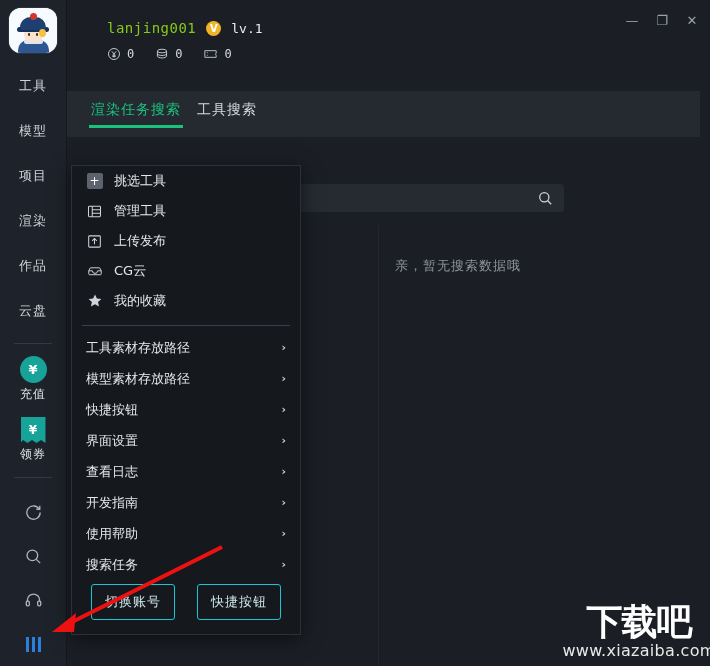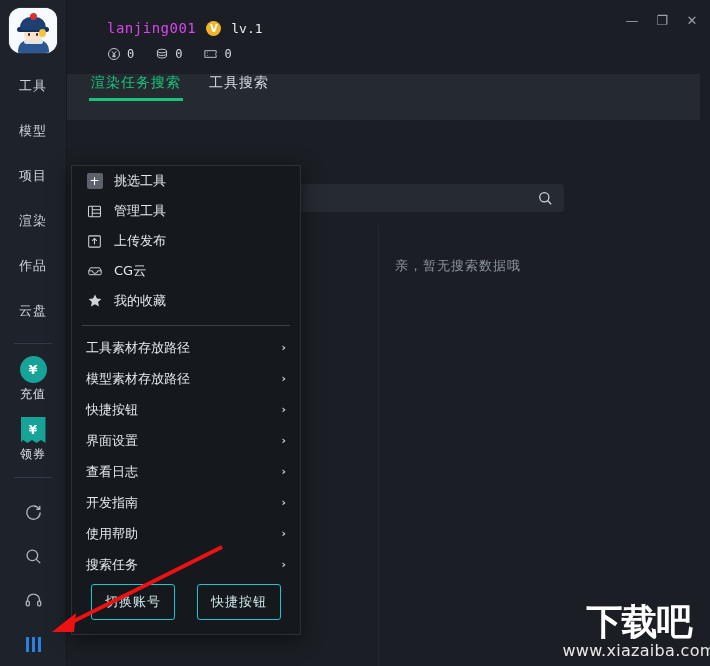--- a/index.html
+++ b/index.html
@@ -69,42 +69,42 @@
   .tool-ico svg{ display:block; }
   .menu-bars{ display:flex; gap:3px; align-items:flex-end; }
   .menu-bars span{ display:block; width:3px; height:15px; background:#2a7fe0; }
 
   
   .titlebar{
     position:absolute; left:67px; top:0; width:643px; height:62px;
     background:#1b1f25;
   }
   .user-row{ position:absolute; left:40px; top:20px; display:flex; align-items:center; gap:10px; }
-  .username{ font-size:14px; color:#d946ef; font-family:"DejaVu Sans Mono","Liberation Mono",monospace; letter-spacing:.5px;}
+  .username{ font-size:14px; color:#84cc16; font-family:"DejaVu Sans Mono","Liberation Mono",monospace; letter-spacing:.5px;}
   .vip{
     width:15px;height:15px;border-radius:50%;background:#f0b429;color:#fff;
     font-size:10px;display:flex;align-items:center;justify-content:center;font-weight:bold;
   }
   .lv{ font-size:13px;color:#e8ebef; font-family:"DejaVu Sans Mono","Liberation Mono",monospace;}
   .stats-row{ position:absolute; left:40px; top:47px; display:flex; gap:21px; align-items:center; }
   .stat{ display:flex; align-items:center; gap:6px; color:#c3c9d1; font-size:12px; }
   .stat .num{ font-family:"DejaVu Sans Mono","Liberation Mono",monospace; font-size:12px; color:#d6dbe2;}
 
   .wincontrols{ position:absolute; right:4px; top:8px; display:flex; gap:2px; }
   .wc{ width:28px; height:24px; display:flex; align-items:center; justify-content:center;
        color:#9aa1aa; font-size:13px; cursor:pointer; }
 
   
   .main{
     position:absolute; left:67px; top:62px; width:643px; height:604px;
     background:#1b1f25;
   }
   .tabbar{
-    position:absolute; left:0; top:12px; width:633px; height:46px;
-    background:#252a31; display:flex; align-items:flex-start; padding-left:24px; gap:28px;
+    position:absolute; left:0; top:29px; width:633px; height:46px;
+    background:#252a31; display:flex; align-items:center; padding-left:24px; gap:16px;
   }
   .tab{
     font-size:14px; color:#d4d9df; padding-bottom:9px; cursor:pointer; position:relative;
     letter-spacing:1px;
   }
   .tab.active{ color:#19c37d; }
   .tab.active::after{
     content:""; position:absolute; left:-2px; right:-2px; bottom:0; height:3px; background:#19c37d;
   }
   .searchwrap{

